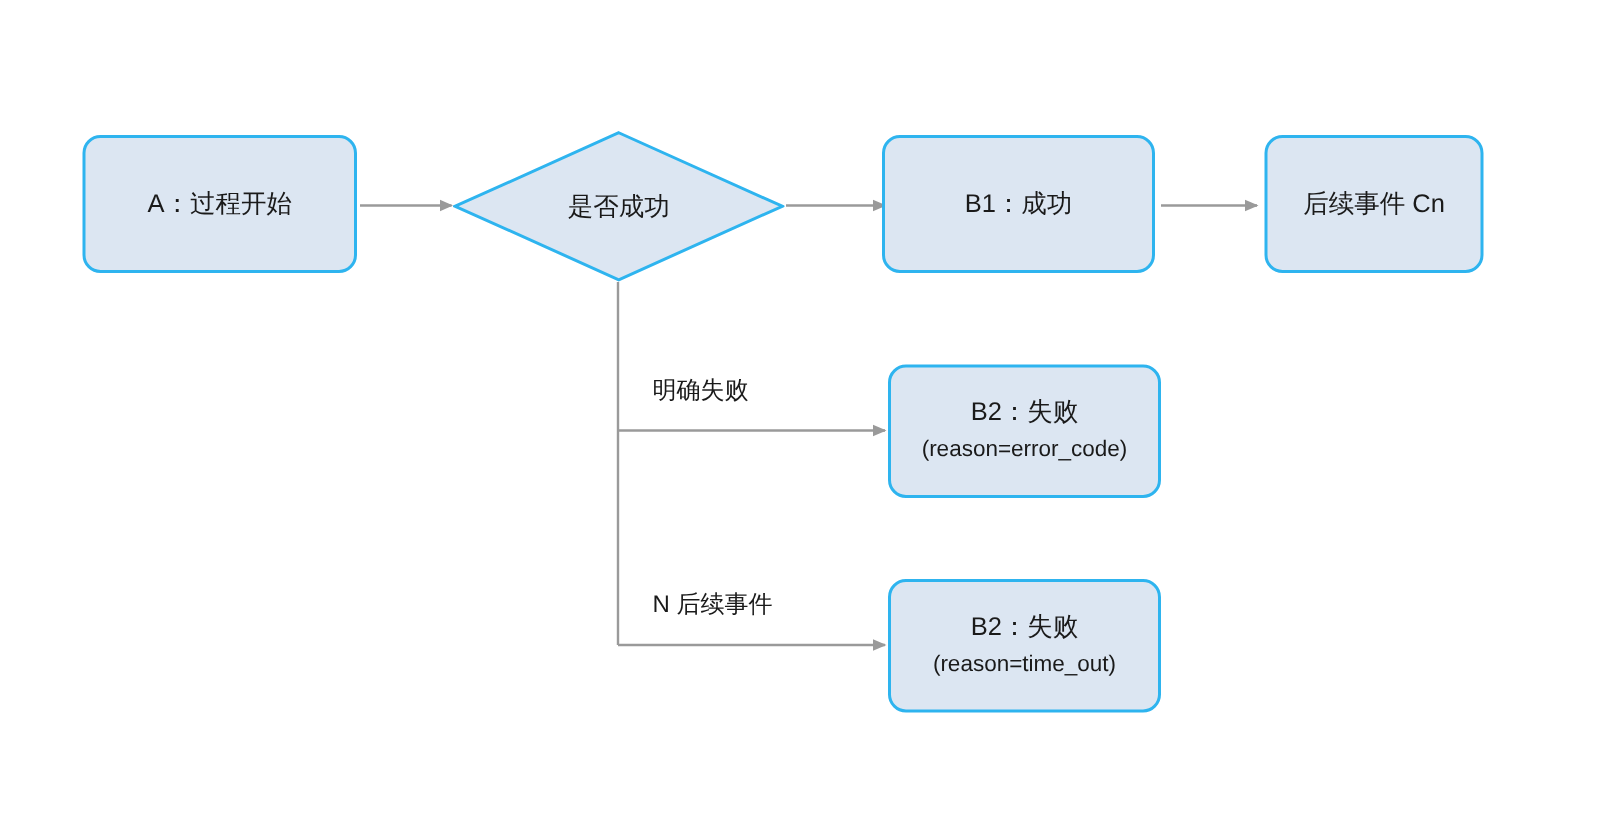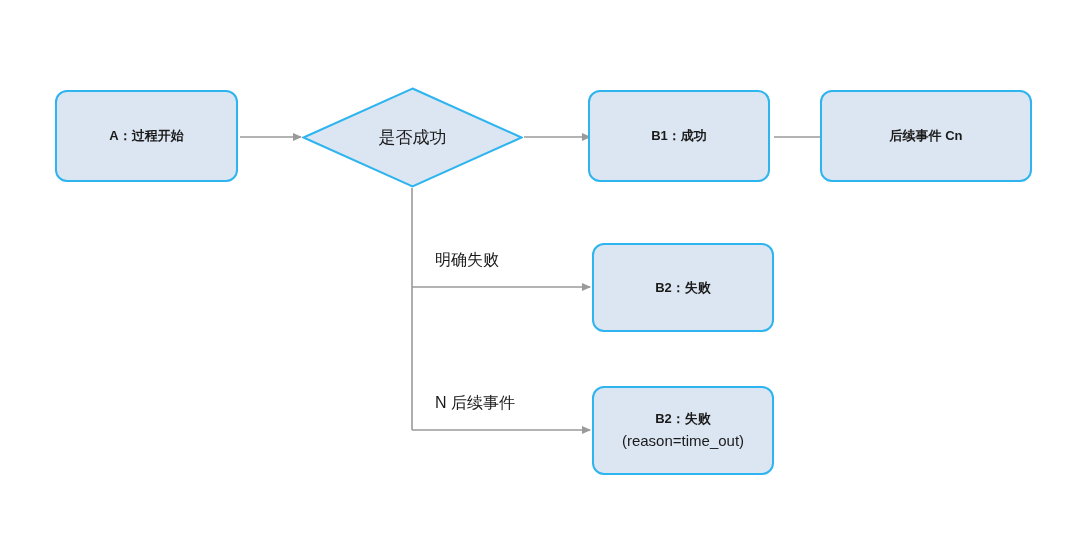--- a/index.html
+++ b/index.html
@@ -30,23 +30,22 @@
     border: 2px solid #2eb4ef;
     border-radius: 12px;
     display: flex;
     flex-direction: column;
     align-items: center;
     justify-content: center;
     color: #1a1a1a;
     line-height: 1.35;
   }
   .node .title {
-    font-size: 13px;
+    font-size: 17px;
     white-space: nowrap;
-    font-weight: bold;
   }
   .node .sub {
     font-size: 15px;
     white-space: nowrap;
     margin-top: 3px;
   }
   .diamond-wrap {
     position: absolute;
   }
   .diamond-label {
@@ -104,26 +103,27 @@
     <svg width="221" height="101" viewBox="0 0 221 101" xmlns="http://www.w3.org/2000/svg">
       <polygon points="110.5,1.5 219.5,50.5 110.5,99.5 1.5,50.5" fill="#dce6f2" stroke="#2eb4ef" stroke-width="2"></polygon>
     </svg>
     <div class="diamond-label">是否成功</div>
   </div>
 
   <div class="node" style="left:588px; top:90px; width:182px; height:92px;">
     <span class="title">B1：成功</span>
   </div>
 
-  <div class="node" style="left:820px; top:90px; width:212px; height:92px;">
+  <div class="node" style="left:843px; top:90px; width:146px; height:92px;">
     <span class="title">后续事件 Cn</span>
   </div>
 
   <div class="node" style="left:592px; top:243px; width:182px; height:89px;">
     <span class="title">B2：失败</span>
+    <span class="sub">(reason=error_code)</span>
   </div>
 
   <div class="node" style="left:592px; top:386px; width:182px; height:89px;">
     <span class="title">B2：失败</span>
     <span class="sub">(reason=time_out)</span>
   </div>
 
   <div class="edge-label" style="left:432px; top:250px;">明确失败</div>
 
   <div class="edge-label" style="left:432px; top:393px;">N 后续事件</div>

